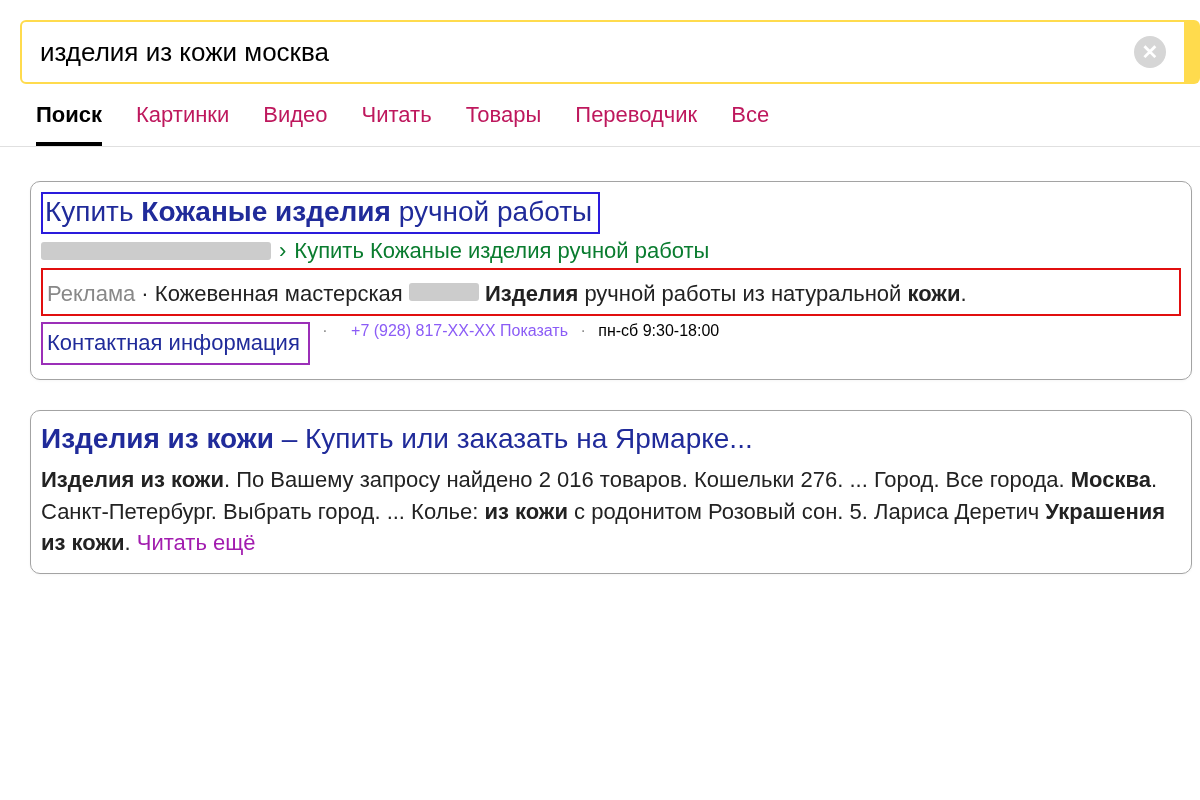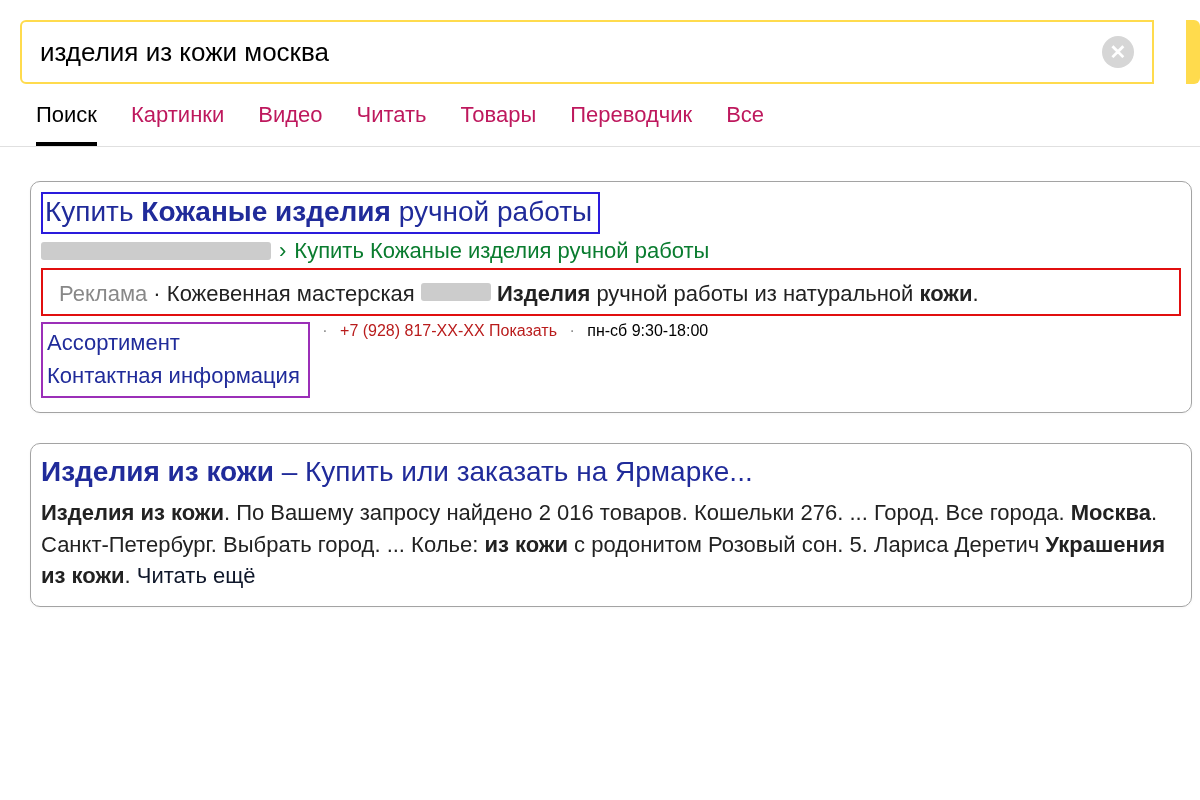--- a/index.html
+++ b/index.html
@@ -1,49 +1,49 @@
 <!DOCTYPE html>
 <html><head>
 <meta charset="utf-8">
 <style>
   * { box-sizing: border-box; margin: 0; padding: 0; }
   body { font-family: Arial, Helvetica, sans-serif; background: #fff; color: #000; }
-  .search-wrap { display: flex; padding: 20px 0 12px 20px; align-items: stretch; gap: 32px; }
+  .search-wrap { display: flex; padding: 20px 0 12px 20px; align-items: stretch; }
   .search-box {
     flex: 1; border: 2px solid #ffdb4d; border-radius: 6px 0 0 6px;
     display: flex; align-items: center; padding: 14px 18px;
     font-size: 26px;
   }
   .search-input { flex: 1; border: none; outline: none; font-size: 26px; }
   .clear-btn {
     width: 32px; height: 32px; border-radius: 50%; background: #d6d6d6;
     display: flex; align-items: center; justify-content: center; cursor: pointer;
     color: #fff; font-size: 20px; font-weight: bold;
   }
   .search-go { width: 14px; background: #ffdb4d; border-radius: 0 6px 6px 0; }
   .tabs { display: flex; gap: 34px; padding: 6px 0 0 36px; border-bottom: 1px solid #e0e0e0; }
   .tab { font-size: 22px; color: #be185d; cursor: pointer; padding-bottom: 14px; }
-  .tab.active { color: #000; font-weight: normal; border-bottom: 4px solid #000; }
+  .tab.active { color: #000; font-weight: bold; border-bottom: 4px solid #000; }
   .results { padding: 34px 8px 10px 30px; }
   .card { border: 1px solid #a3a3a3; border-radius: 10px; padding: 10px 10px 14px 10px; margin-bottom: 30px; box-shadow: 0 1px 3px rgba(0,0,0,0.04); }
   .title { font-size: 28px; color: #202b9a; line-height: 1.3; }
   .title b { font-weight: bold; }
   .box-blue { border: 2px solid #2a1bdc; display: inline-block; padding: 0 6px 2px 2px; }
   .green-line { color: #0a7c2f; font-size: 22px; margin-top: 4px; display: flex; align-items: center; gap: 8px; }
   .gray-bar { background: #ccc; height: 18px; width: 230px; border-radius: 3px; display: inline-block; }
   .gray-bar.sm { width: 70px; height: 18px; }
   .snippet { font-size: 22px; color: #222; margin-top: 6px; line-height: 1.45; }
   .snippet .ad { color: #888; }
-  .box-red { border: 2px solid #e10f0f; padding: 2px 6px 4px 16px; margin-top: 4px; }
+  .box-red { border: 2px solid #e10f0f; padding: 2px 6px 4px 4px; margin-top: 4px; }
   .sitelinks { margin-top: 6px; }
   .box-purple { border: 2px solid #9b2fb8; display: inline-block; padding: 2px 8px 4px 4px; vertical-align: top; }
   .sl-link { color: #202b9a; font-size: 22px; line-height: 1.5; }
-  .phone-link { color: #b91c1c; }
+  .phone-link { color: #8b5cf6; margin-left: 11px; }
   .sep { color: #888; margin: 0 8px; }
-  .readmore { color: #0f172a; }
+  .readmore { color: #a21caf; }
   .url-line { color: #0a7c2f; font-size: 22px; margin-top: 2px; }
   .url-sep { color: #0a7c2f; margin: 0 6px; }
 </style>
 </head>
 <body>
 
 <div class="search-wrap">
   <div class="search-box">
     <input class="search-input" value="изделия из кожи москва" style="">
     <div class="clear-btn">✕</div>
@@ -74,21 +74,20 @@
       <span>›</span>
       <span>Купить Кожаные изделия ручной работы</span>
     </div>
     <div class="box-red">
       <div class="snippet">
         <span class="ad">Реклама</span><span> · </span><span>Кожевенная мастерская </span><span class="gray-bar sm"></span> <b>Изделия</b><span> ручной работы из натуральной </span><b>кожи</b><span>.</span>
       </div>
     </div>
     <div class="sitelinks">
       <div class="box-purple">
-        <div class="sl-link">Ассортимент</div>
         <div class="sl-link" style="display:inline-block">Контактная информация</div>
       </div>
       <span class="sep">·</span>
       <span class="phone-link"><span>+7 (928) 817-XX-XX </span><span>Показать</span></span>
       <span class="sep">·</span>
       <span>пн-сб 9:30-18:00</span>
     </div>
   </div>
 
   <div class="card">

